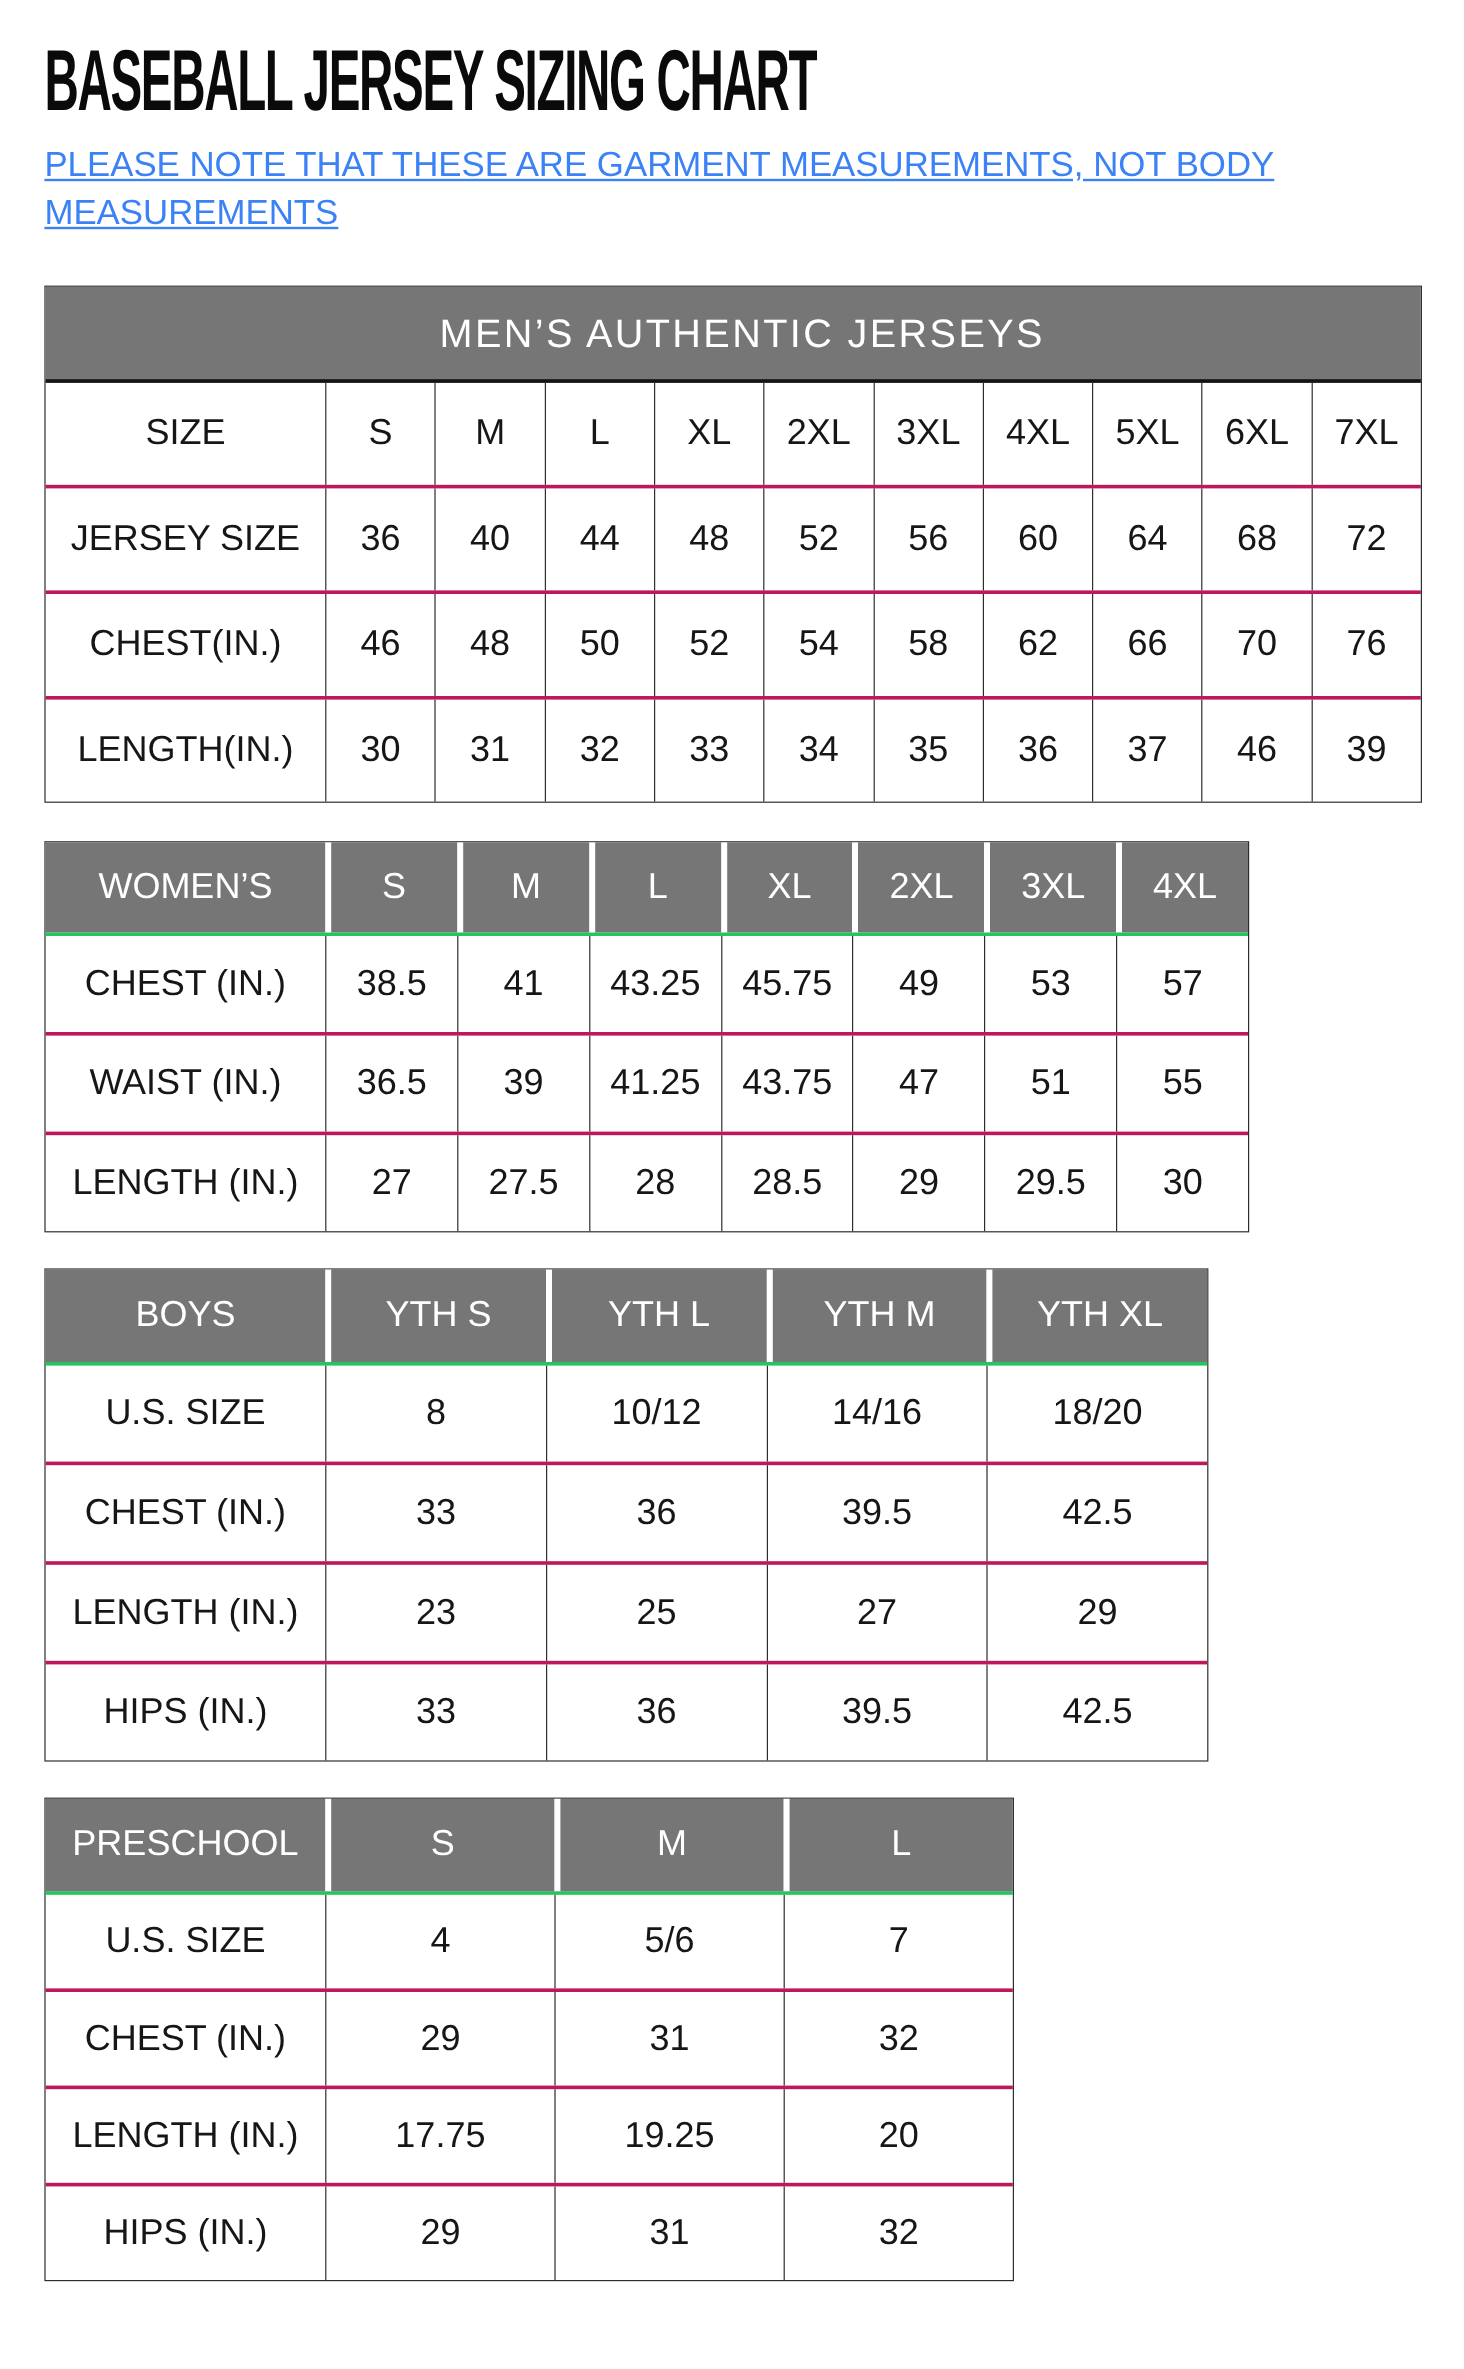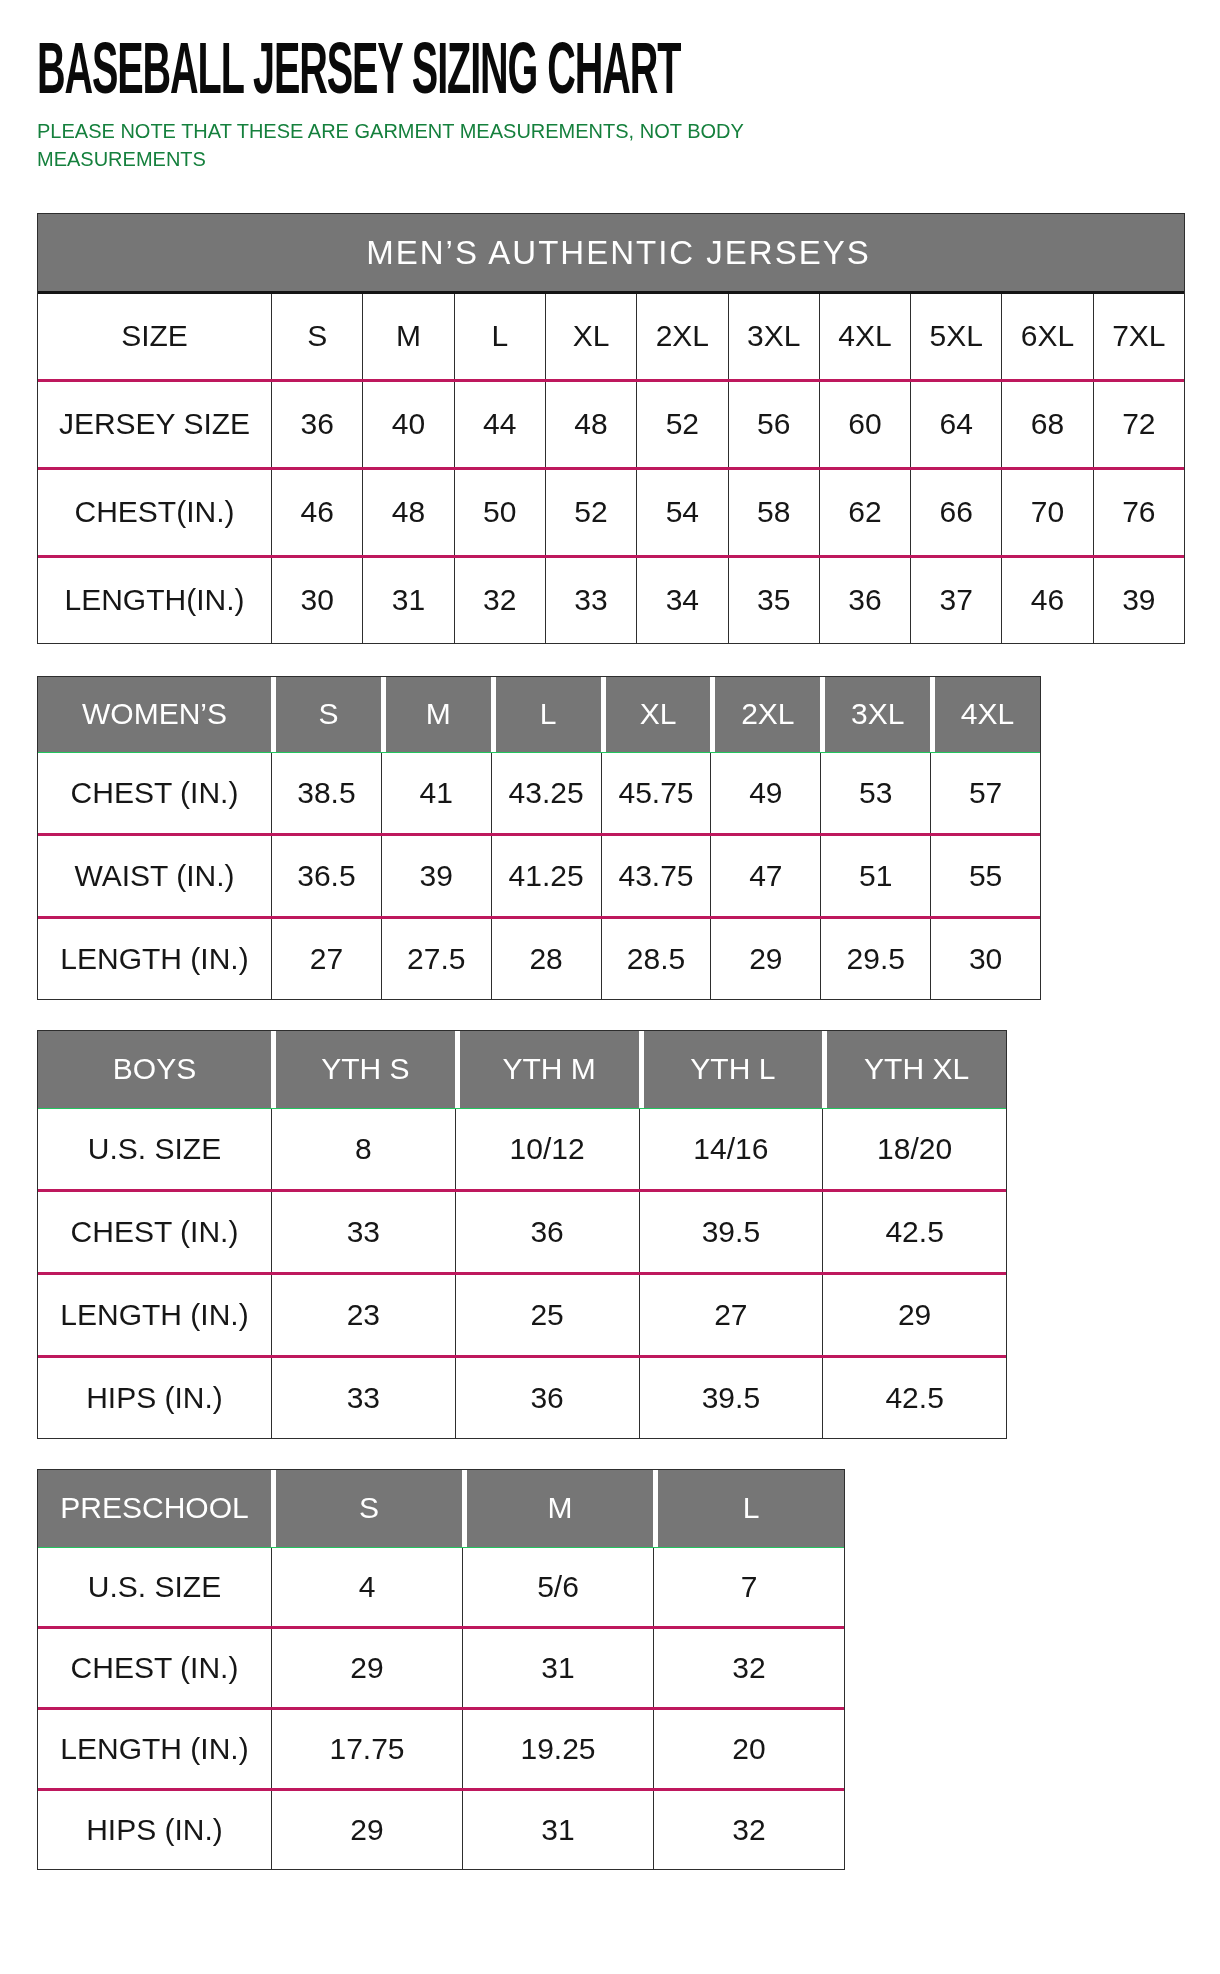--- a/index.html
+++ b/index.html
@@ -17,24 +17,25 @@
     font-size:72px;
     line-height:1.0;
     letter-spacing:-2px;
     white-space:nowrap;
     transform:scaleX(0.55);
     transform-origin:left center;
     color:#0a0a0a;
   }
 
   .note{
-    color:#15803d;
-    font-size:20px;
+    color:#3b82f6;
+    font-size:29px;
     line-height:1.38;
     margin:0 0 40px 0;
+    text-decoration:underline;
   }
 
   .size-table{
     border:1px solid #2e2e2e;
     box-sizing:border-box;
   }
   .size-table.mens{width:1148px;margin-bottom:32px;}
   .size-table.womens{width:1004px;margin-bottom:30px;}
   .size-table.boys{width:970px;margin-bottom:30px;}
   .size-table.preschool{width:808px;margin-bottom:22px;}
@@ -68,21 +69,21 @@
     white-space:pre-line;
   }
   .mens .tcell{min-height:85px;}
   .womens .tcell{min-height:80px;}
   .boys .tcell{min-height:80px;}
   .preschool .tcell{min-height:78px;}
 
   .trow .tcell + .tcell{border-left:1px solid #2e2e2e;}
   .trow.body + .trow.body{border-top:3px solid #be185d;}
 
-  .trow.head{border-bottom:1px solid #22c55e;}
+  .trow.head{border-bottom:3px solid #22c55e;}
   .trow.head .tcell{
     background:#767676;
     color:#ffffff;
     min-height:75px;
   }
   .boys .trow.head .tcell,
   .preschool .trow.head .tcell{min-height:77px;}
   .trow.head .tcell + .tcell{border-left:5px solid #ffffff;}
 </style>
 </head>
@@ -193,22 +194,22 @@
         <div class="tcell">29</div>
         <div class="tcell">29.5</div>
         <div class="tcell">30</div>
       </div>
     </section>
 
   <section class="size-table boys">
       <div class="trow head">
         <div class="tcell label">BOYS</div>
         <div class="tcell">YTH S</div>
+        <div class="tcell">YTH L</div>
         <div class="tcell">YTH M</div>
-        <div class="tcell">YTH L</div>
         <div class="tcell">YTH XL</div>
       </div>
       <div class="trow body">
         <div class="tcell label">U.S. SIZE</div>
         <div class="tcell">8</div>
         <div class="tcell">10/12</div>
         <div class="tcell">14/16</div>
         <div class="tcell">18/20</div>
       </div>
       <div class="trow body">

